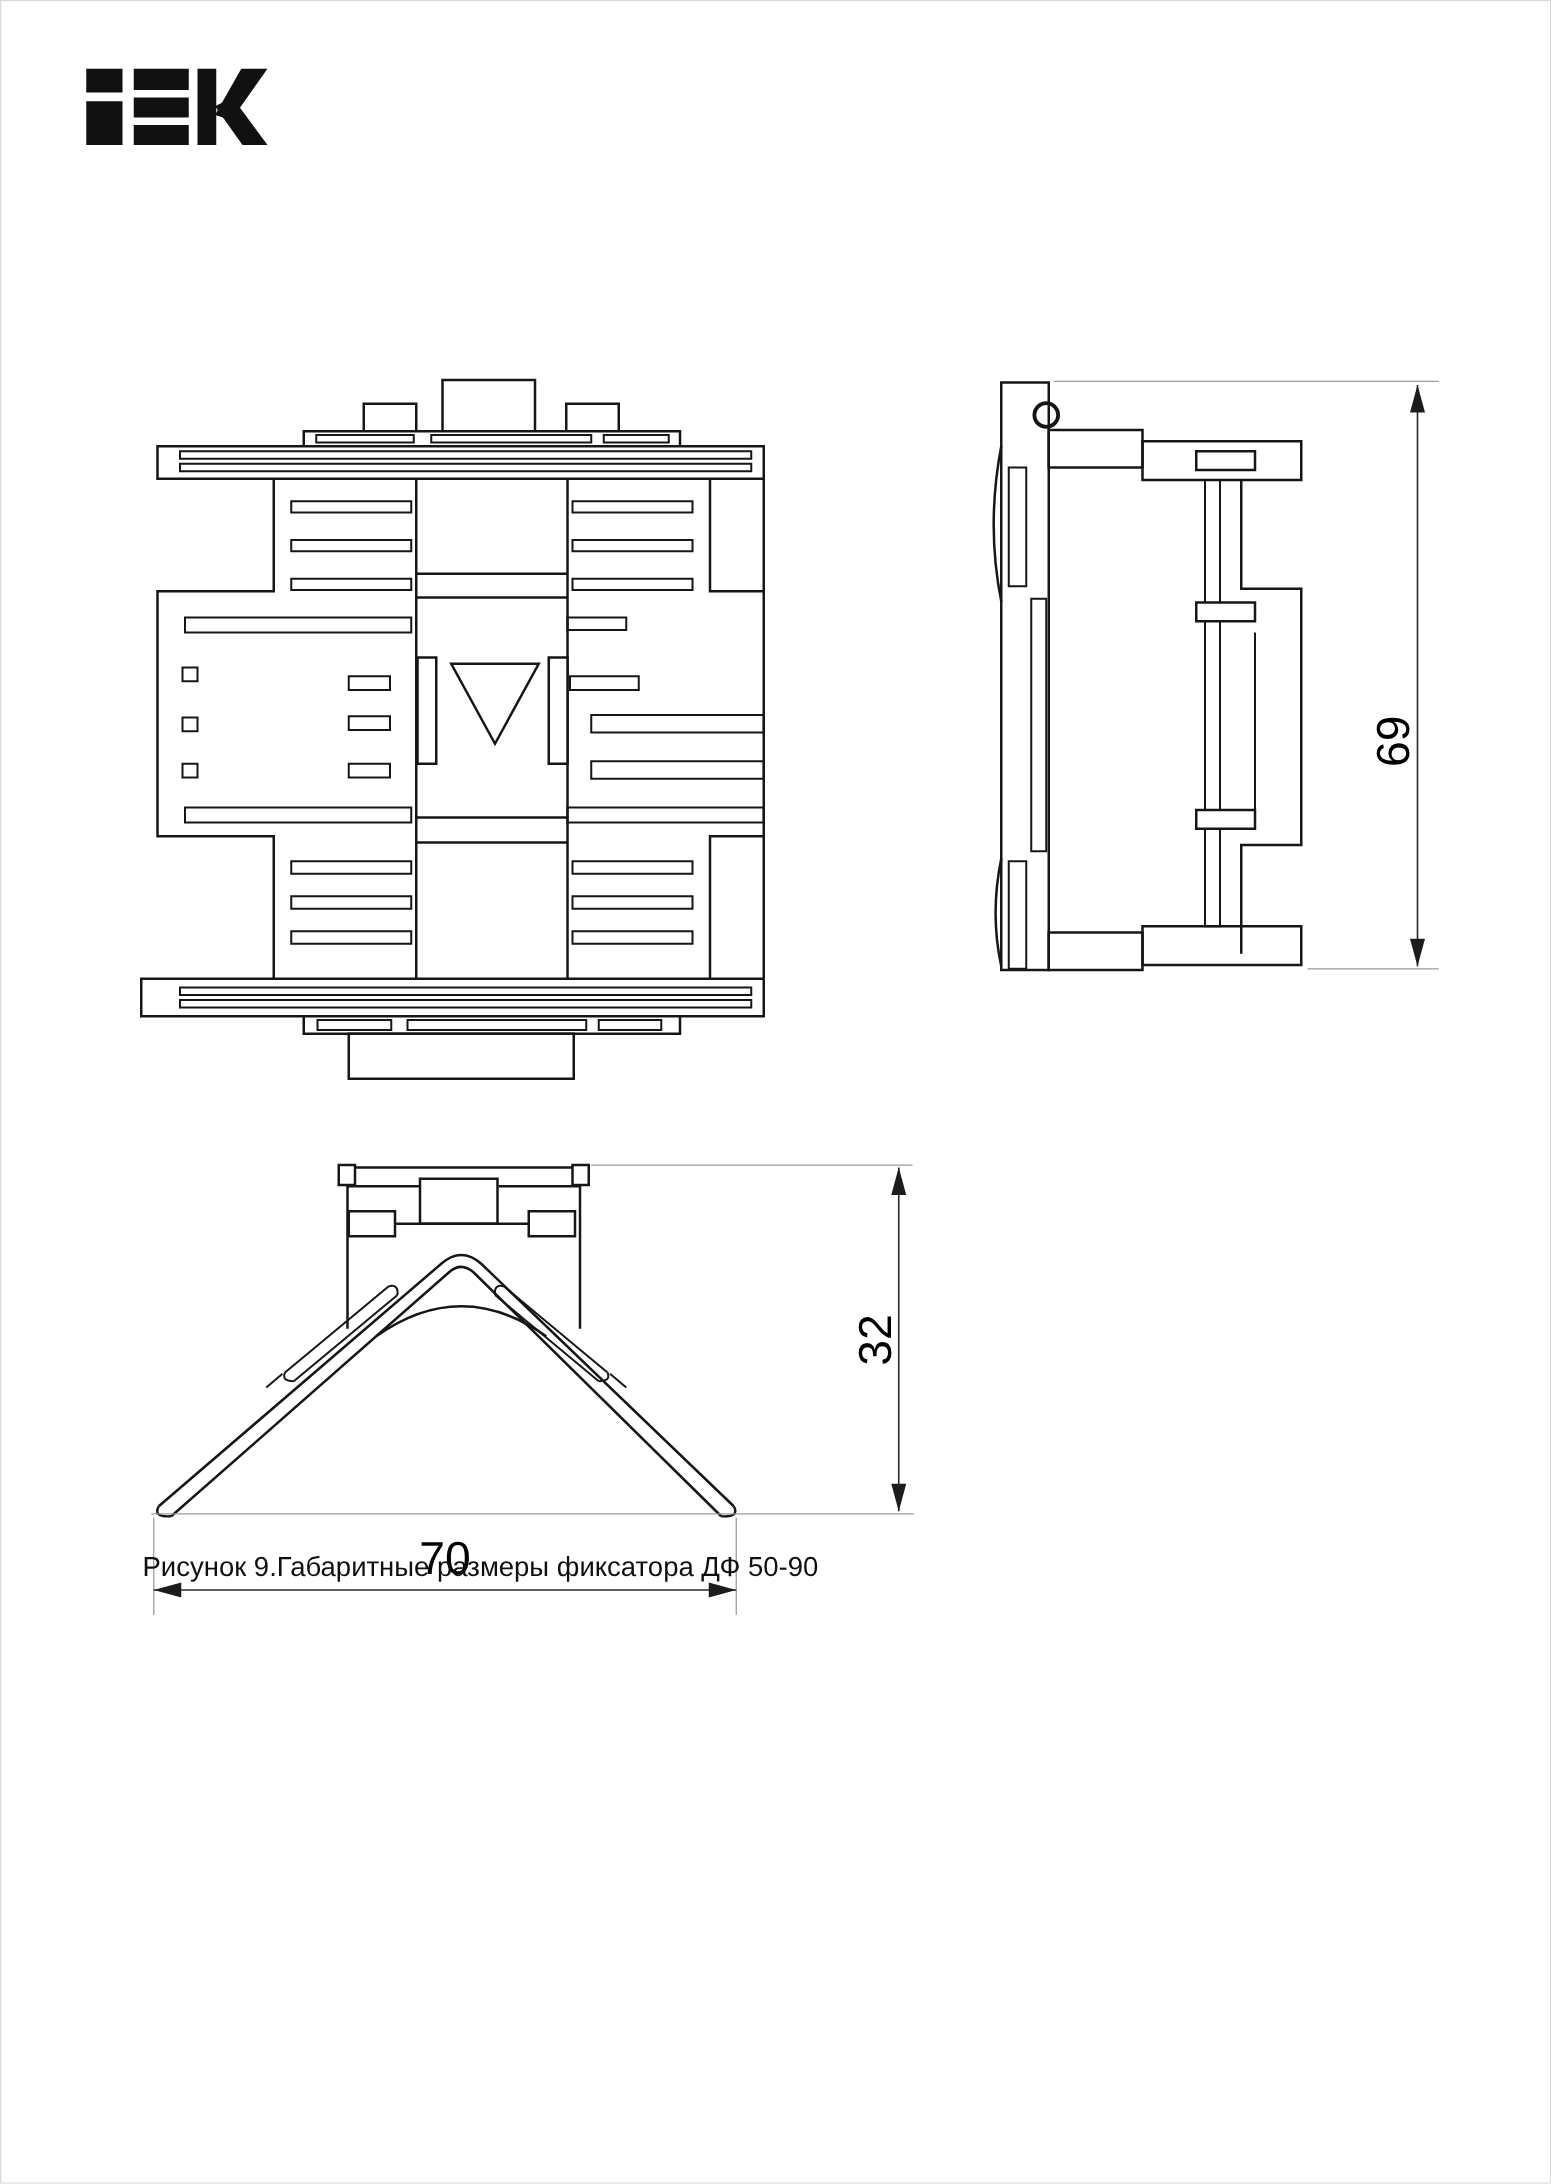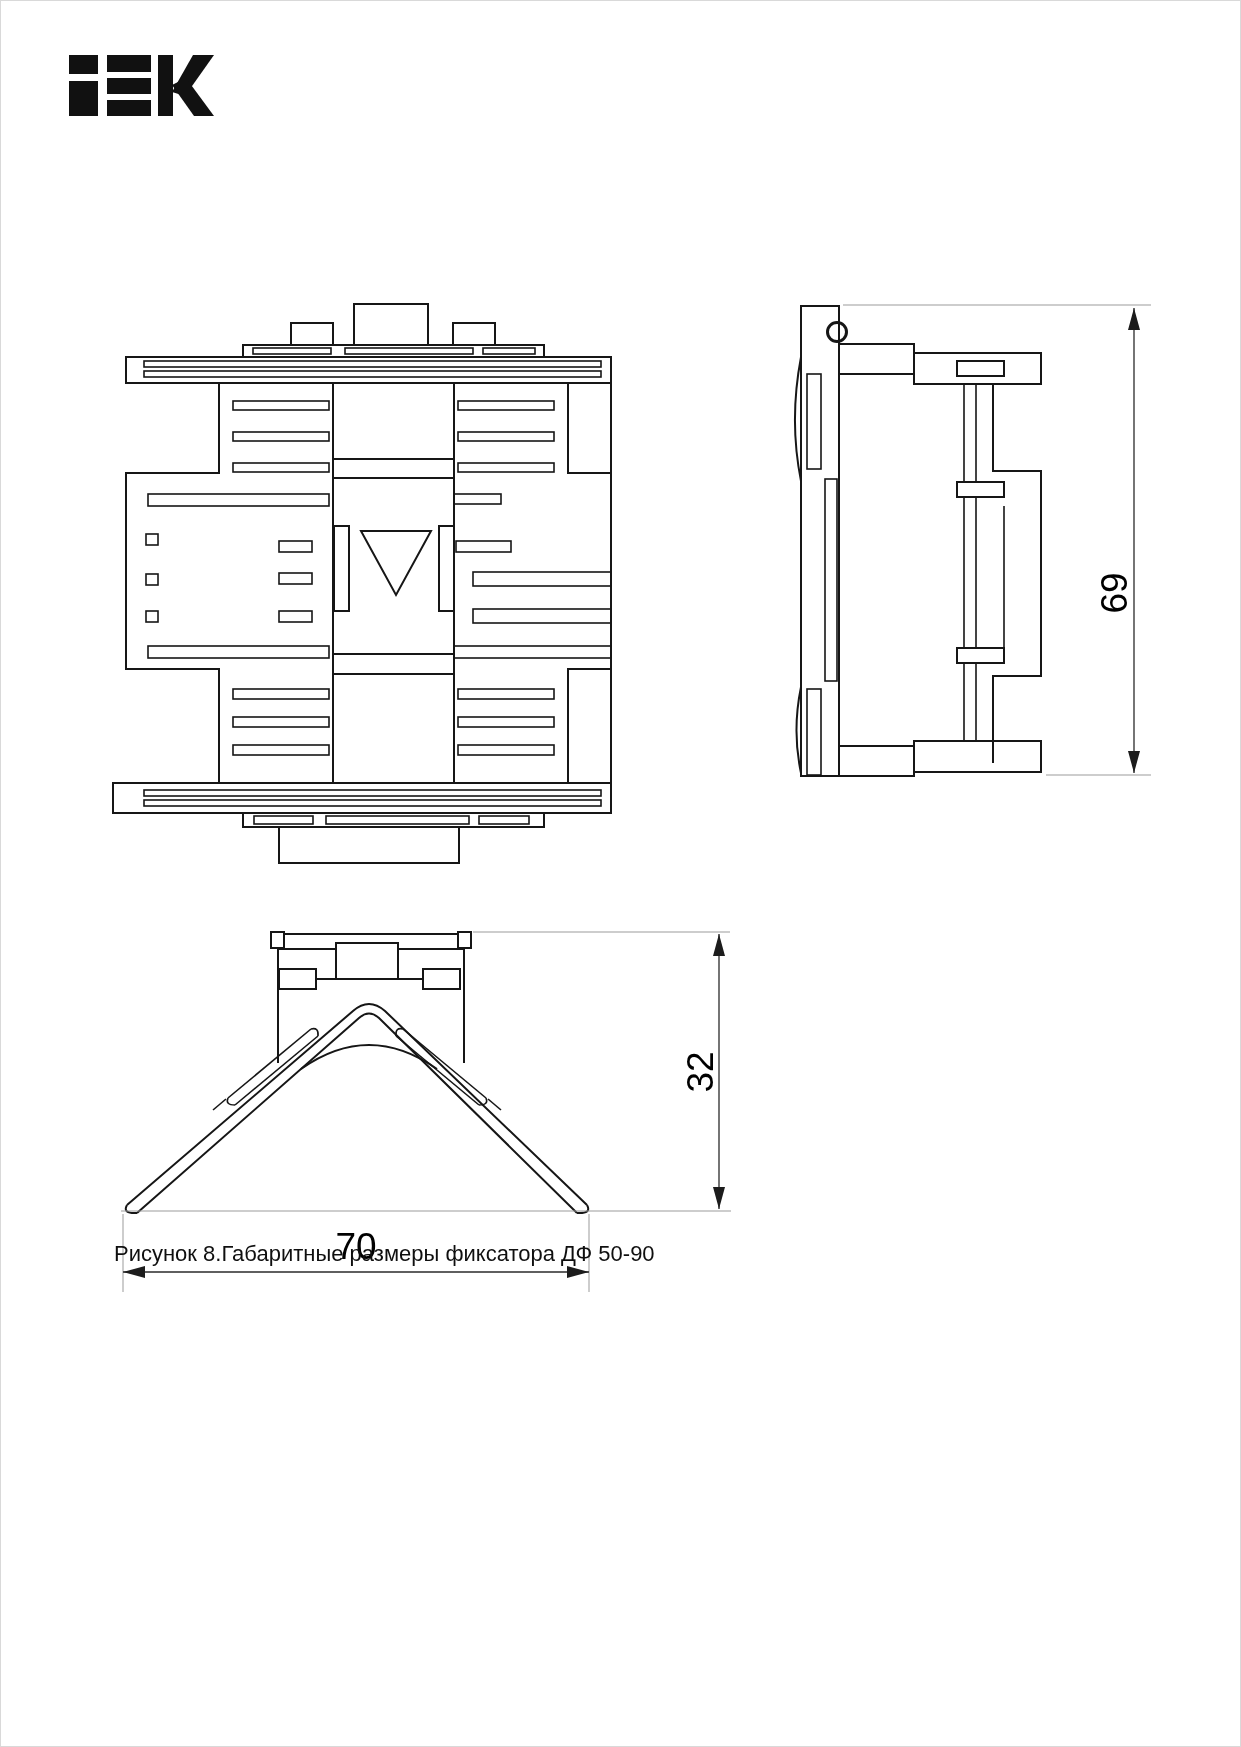--- a/index.html
+++ b/index.html
@@ -193,16 +193,16 @@
     <path class="thin" d="M588,1213 V1291"></path>
     <path class="dim" d="M122,1271 H588"></path>
     <polygon class="arrow" points="122,1271 144,1265 144,1277"></polygon>
     <polygon class="arrow" points="588,1271 566,1265 566,1277"></polygon>
     <text class="dimtxt" x="355" y="1258" text-anchor="middle">70</text>
   </g>
 
 </svg>
 
   <div class="caption">
-    <span>Рисунок 8.</span><span class="cap2">Габаритные размеры фиксатора ДФ 50-90</span>
+    <span>Рисунок 9.</span><span class="cap2">Габаритные размеры фиксатора ДФ 50-90</span>
   </div>
 
 </div>
 
 </body></html>

